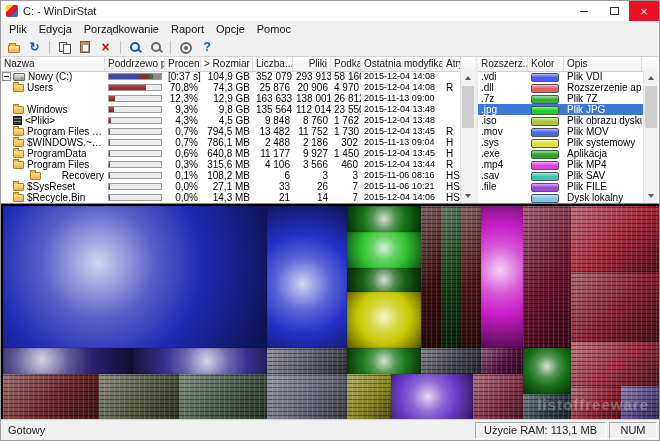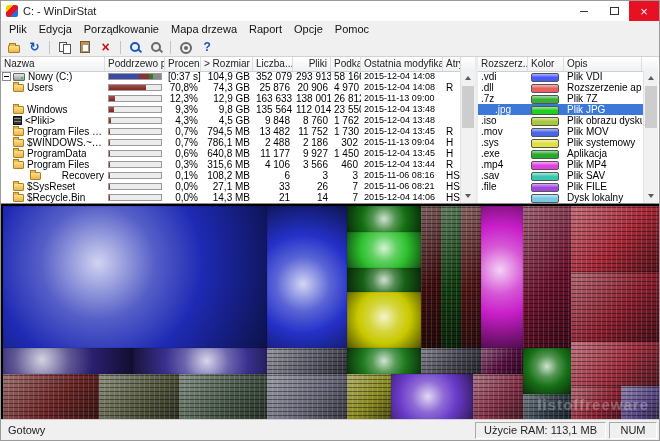--- a/index.html
+++ b/index.html
@@ -103,21 +103,20 @@
       <span class="cap-btn cap-min"></span>
       <span class="cap-btn cap-max"></span>
       <span class="cap-btn cap-close"></span>
     </span>
   </div>
 
   <div class="menubar" id="menubar">
       <span class="menu-item">Plik</span>
       <span class="menu-item">Edycja</span>
       <span class="menu-item">Porządkowanie</span>
-      <span class="menu-item">Mapa drzewa</span>
       <span class="menu-item">Raport</span>
       <span class="menu-item">Opcje</span>
       <span class="menu-item">Pomoc</span>
     </div>
 
   <div class="toolbar" id="toolbar">
       <button class="tb-btn">
         <span class="tb-ico tb-open"></span>
       </button>
       <button class="tb-btn">
@@ -363,21 +362,21 @@
             <span class="cell c-bar" style="width: 60px;">
               <span class="bar-track">
                 <span class="bar-fill" style="width: 1px;"></span>
               </span>
             </span>
             <span class="cell num" style="width: 36px;">0,0%</span>
             <span class="cell num" style="width: 52px;">27,1 MB</span>
             <span class="cell num" style="width: 40px;">33</span>
             <span class="cell num" style="width: 38px;">26</span>
             <span class="cell num" style="width: 30px;">7</span>
-            <span class="cell c-date" style="width: 82px;">2015-11-06 08:21</span>
+            <span class="cell c-date" style="width: 82px;">2015-11-06 10:21</span>
             <span class="cell c-attr" style="width: 18px;">HS</span>
           </div>
           <div class="lrow">
             <span class="cell c-name" style="width: 104px;">
               <span class="indent" style="width: 11px;"></span>
               <span class="ico ico-folder"></span>
               <span class="name-label">$Recycle.Bin</span>
             </span>
             <span class="cell c-bar" style="width: 60px;">
               <span class="bar-track">
@@ -420,21 +419,21 @@
             <span class="cell" style="width: 50px;">.dll</span>
             <span class="cell" style="width: 36px;"><span class="swatch" style="background: linear-gradient(rgba(255, 255, 255, 0.55), rgba(255, 255, 255, 0) 50%), rgb(232, 96, 96);"></span></span>
             <span class="cell" style="width: 78px;">Rozszerzenie aplikacji</span>
           </div>
           <div class="lrow">
             <span class="cell" style="width: 50px;">.7z</span>
             <span class="cell" style="width: 36px;"><span class="swatch" style="background: linear-gradient(rgba(255, 255, 255, 0.55), rgba(255, 255, 255, 0) 50%), rgb(56, 176, 56);"></span></span>
             <span class="cell" style="width: 78px;">Plik 7Z</span>
           </div>
           <div class="lrow sel">
-            <span class="cell" style="width: 50px; text-align: center;">.jpg</span>
+            <span class="cell" style="width: 50px;">.jpg</span>
             <span class="cell" style="width: 36px;"><span class="swatch" style="background: linear-gradient(rgba(255, 255, 255, 0.55), rgba(255, 255, 255, 0) 50%), rgb(32, 208, 32);"></span></span>
             <span class="cell" style="width: 78px;">Plik JPG</span>
           </div>
           <div class="lrow">
             <span class="cell" style="width: 50px;">.iso</span>
             <span class="cell" style="width: 36px;"><span class="swatch" style="background: linear-gradient(rgba(255, 255, 255, 0.55), rgba(255, 255, 255, 0) 50%), rgb(168, 200, 56);"></span></span>
             <span class="cell" style="width: 78px;">Plik obrazu dysku</span>
           </div>
           <div class="lrow">
             <span class="cell" style="width: 50px;">.mov</span>

